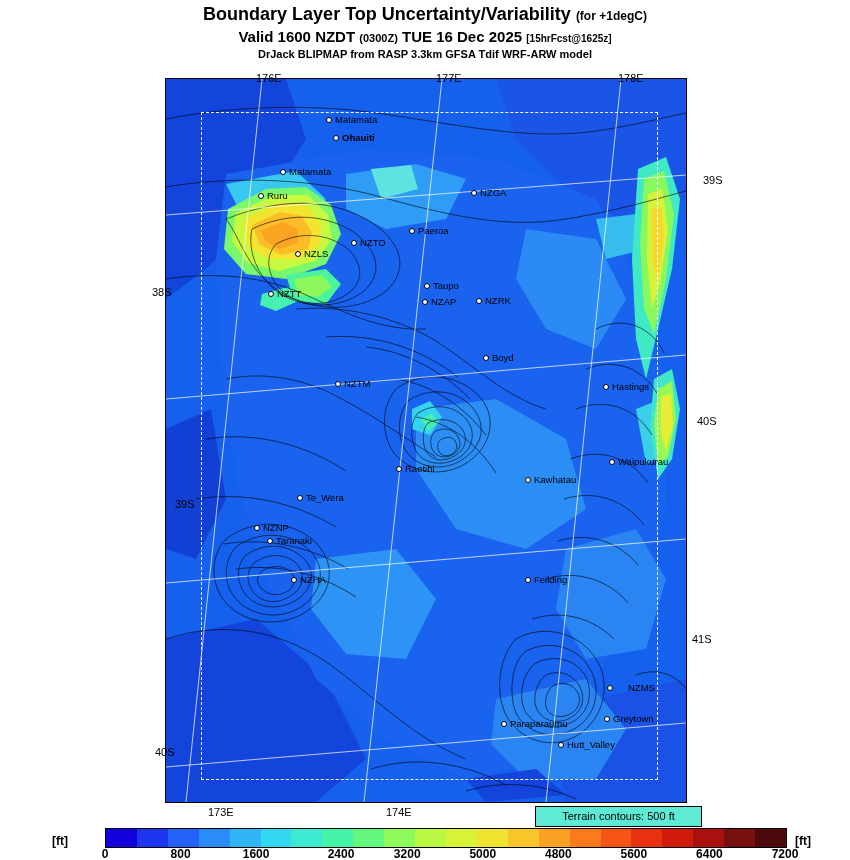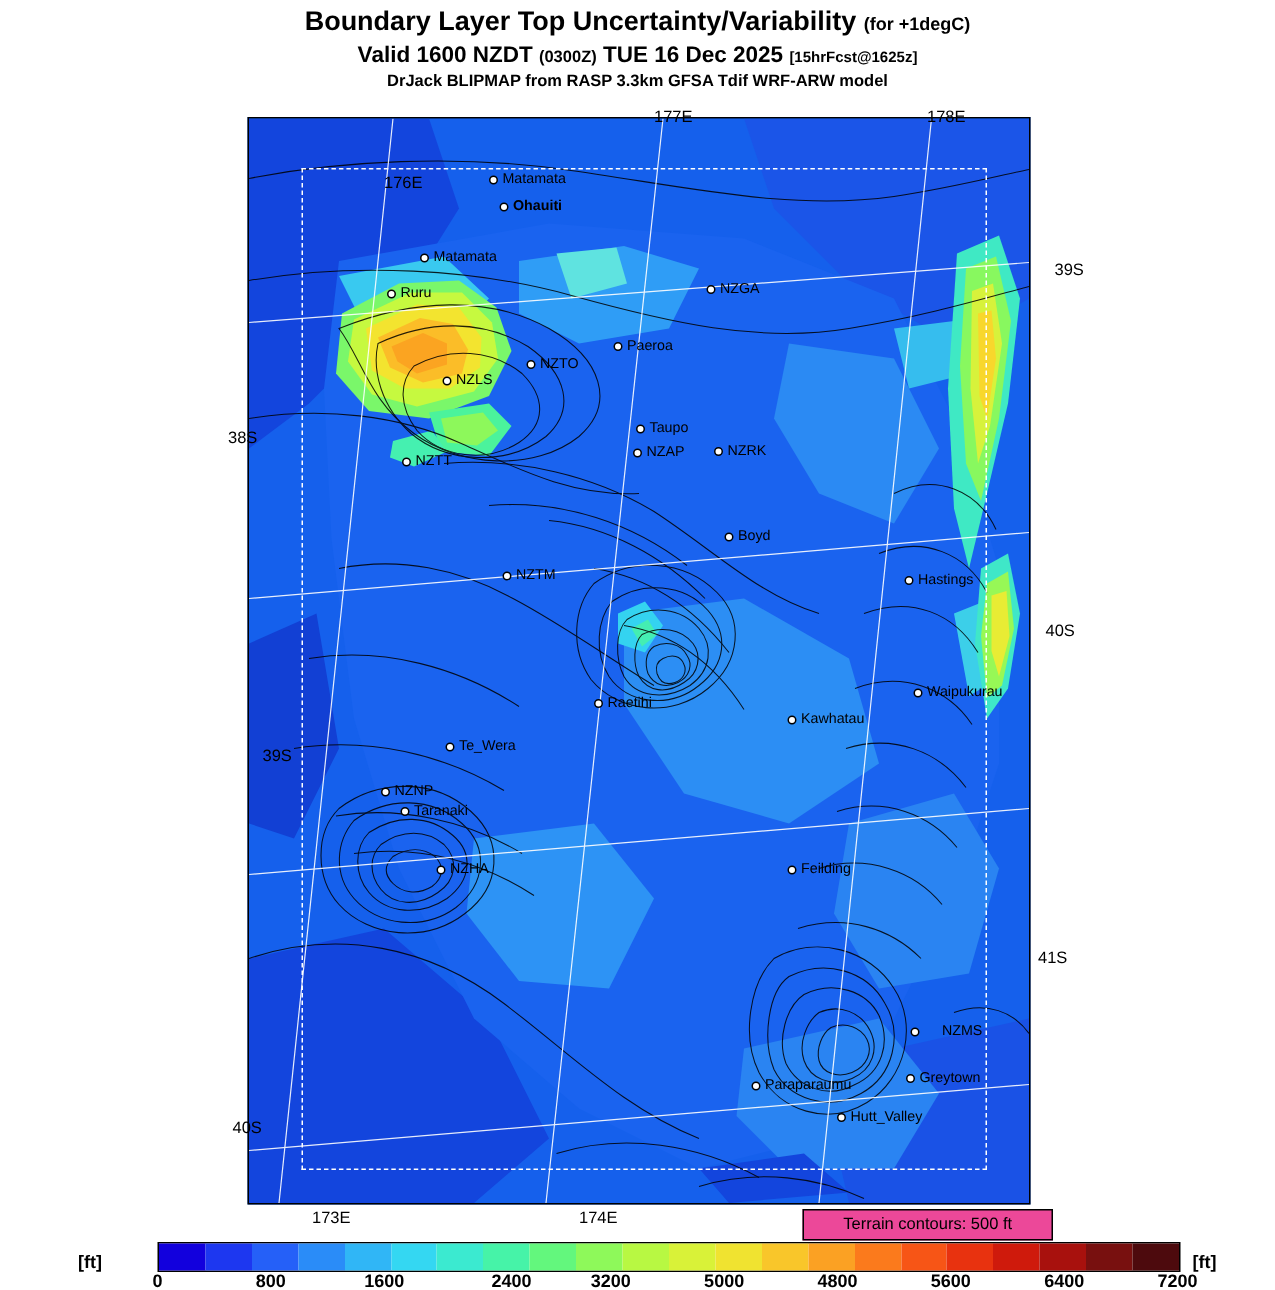--- a/index.html
+++ b/index.html
@@ -41,21 +41,21 @@
 
   
   #inner-dash{
     position:absolute;left:35px;top:33px;width:455px;height:666px;
     border:1.5px dashed #ffffff;
   }
 
   
   #terrain-note{
     position:absolute;left:535px;top:806px;width:165px;height:19px;
-    border:1px solid #000;background:#ec4899;
+    border:1px solid #000;background:#5eead4;
     font-size:11px;color:#000;text-align:center;line-height:19px;
   }
 
   
   #colorbar-wrap{position:absolute;left:0;top:828px;width:850px;height:30px;padding-left:34px;}
   #cb-left-unit{position:absolute;left:52px;top:6px;font-size:12px;font-weight:bold;color:#000;}
   #cb-right-unit{position:absolute;left:795px;top:6px;font-size:12px;font-weight:bold;color:#000;}
   #cb-bar{position:absolute;left:105px;top:0px;width:680px;height:18px;border:1px solid #000;display:flex;}
   #cb-bar div{flex:1 1 auto;height:100%;}
   #cb-ticks{position:absolute;left:105px;top:19px;width:680px;height:14px;}
@@ -211,41 +211,41 @@
       <div class="place" style="left: 176px; top: 53px; font-weight: bold;"><span class="dot"></span><span class="txt">Ohauiti</span></div>
       <div class="place" style="left: 123px; top: 87px;"><span class="dot"></span><span class="txt">Matamata</span></div>
       <div class="place" style="left: 101px; top: 111px;"><span class="dot"></span><span class="txt">Ruru</span></div>
       <div class="place" style="left: 314px; top: 108px;"><span class="dot"></span><span class="txt">NZGA</span></div>
       <div class="place" style="left: 252px; top: 146px;"><span class="dot"></span><span class="txt">Paeroa</span></div>
       <div class="place" style="left: 194px; top: 158px;"><span class="dot"></span><span class="txt">NZTO</span></div>
       <div class="place" style="left: 138px; top: 169px;"><span class="dot"></span><span class="txt">NZLS</span></div>
       <div class="place" style="left: 267px; top: 201px;"><span class="dot"></span><span class="txt">Taupo</span></div>
       <div class="place" style="left: 265px; top: 217px;"><span class="dot"></span><span class="txt">NZAP</span></div>
       <div class="place" style="left: 319px; top: 216px;"><span class="dot"></span><span class="txt">NZRK</span></div>
-      <div class="place" style="left: 111px; top: 223px;"><span class="dot"></span><span class="txt">NZTT</span></div>
+      <div class="place" style="left: 111px; top: 209px;"><span class="dot"></span><span class="txt">NZTT</span></div>
       <div class="place" style="left: 326px; top: 273px;"><span class="dot"></span><span class="txt">Boyd</span></div>
       <div class="place" style="left: 178px; top: 299px;"><span class="dot"></span><span class="txt">NZTM</span></div>
       <div class="place" style="left: 446px; top: 302px;"><span class="dot"></span><span class="txt">Hastings</span></div>
       <div class="place" style="left: 452px; top: 377px;"><span class="dot"></span><span class="txt">Waipukurau</span></div>
       <div class="place" style="left: 239px; top: 384px;"><span class="dot"></span><span class="txt">Raetihi</span></div>
       <div class="place" style="left: 368px; top: 395px;"><span class="dot"></span><span class="txt">Kawhatau</span></div>
       <div class="place" style="left: 140px; top: 413px;"><span class="dot"></span><span class="txt">Te_Wera</span></div>
       <div class="place" style="left: 97px; top: 443px;"><span class="dot"></span><span class="txt">NZNP</span></div>
       <div class="place" style="left: 110px; top: 456px;"><span class="dot"></span><span class="txt">Taranaki</span></div>
       <div class="place" style="left: 134px; top: 495px;"><span class="dot"></span><span class="txt">NZHA</span></div>
       <div class="place" style="left: 368px; top: 495px;"><span class="dot"></span><span class="txt">Feilding</span></div>
       <div class="place" style="left: 450px; top: 603px; padding-left: 12px;"><span class="dot"></span><span class="txt">NZMS</span></div>
       <div class="place" style="left: 344px; top: 639px;"><span class="dot"></span><span class="txt">Paraparaumu</span></div>
       <div class="place" style="left: 447px; top: 634px;"><span class="dot"></span><span class="txt">Greytown</span></div>
       <div class="place" style="left: 401px; top: 660px;"><span class="dot"></span><span class="txt">Hutt_Valley</span></div>
     </div>
 </div>
 
 <div id="axis-layer">
-    <div class="axis-label" style="left: 256px; top: 72px; margin-top: 44px;">176E</div>
+    <div class="axis-label" style="left: 256px; top: 72px;">176E</div>
     <div class="axis-label" style="left: 436px; top: 72px;">177E</div>
     <div class="axis-label" style="left: 618px; top: 72px;">178E</div>
     <div class="axis-label" style="left: 208px; top: 806px;">173E</div>
     <div class="axis-label" style="left: 386px; top: 806px;">174E</div>
     <div class="axis-label" style="left: 703px; top: 174px;">39S</div>
     <div class="axis-label" style="left: 152px; top: 286px;">38S</div>
     <div class="axis-label" style="left: 697px; top: 415px;">40S</div>
     <div class="axis-label" style="left: 175px; top: 498px;">39S</div>
     <div class="axis-label" style="left: 692px; top: 633px;">41S</div>
     <div class="axis-label" style="left: 155px; top: 746px;">40S</div>

